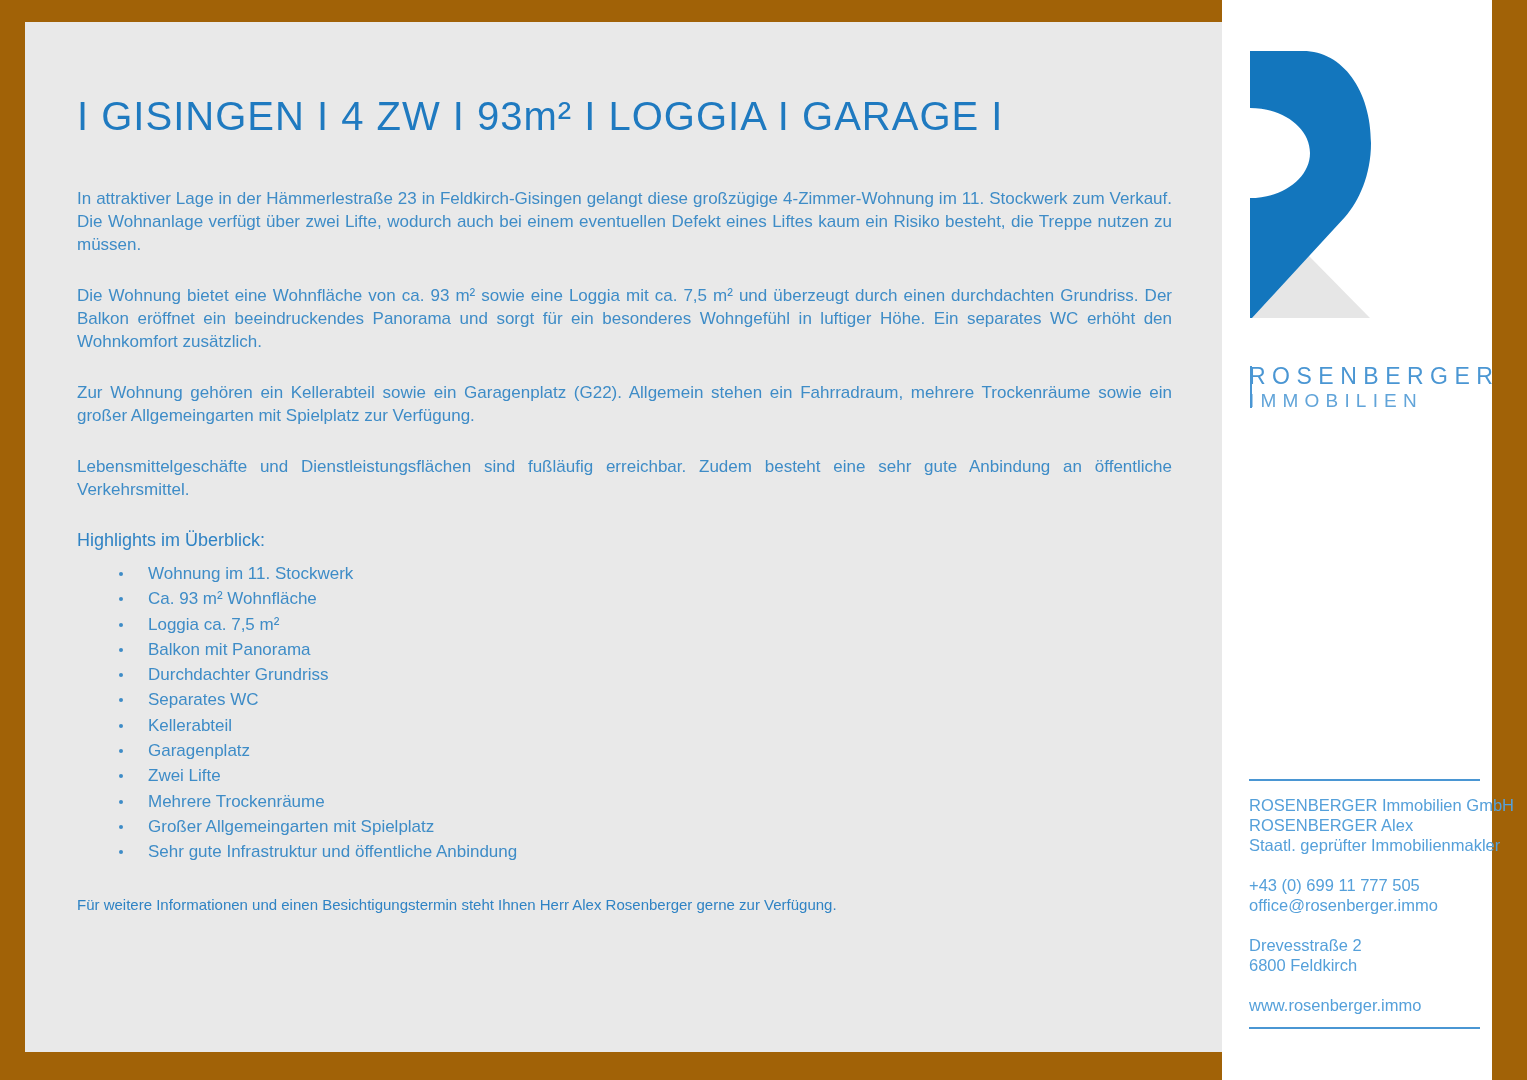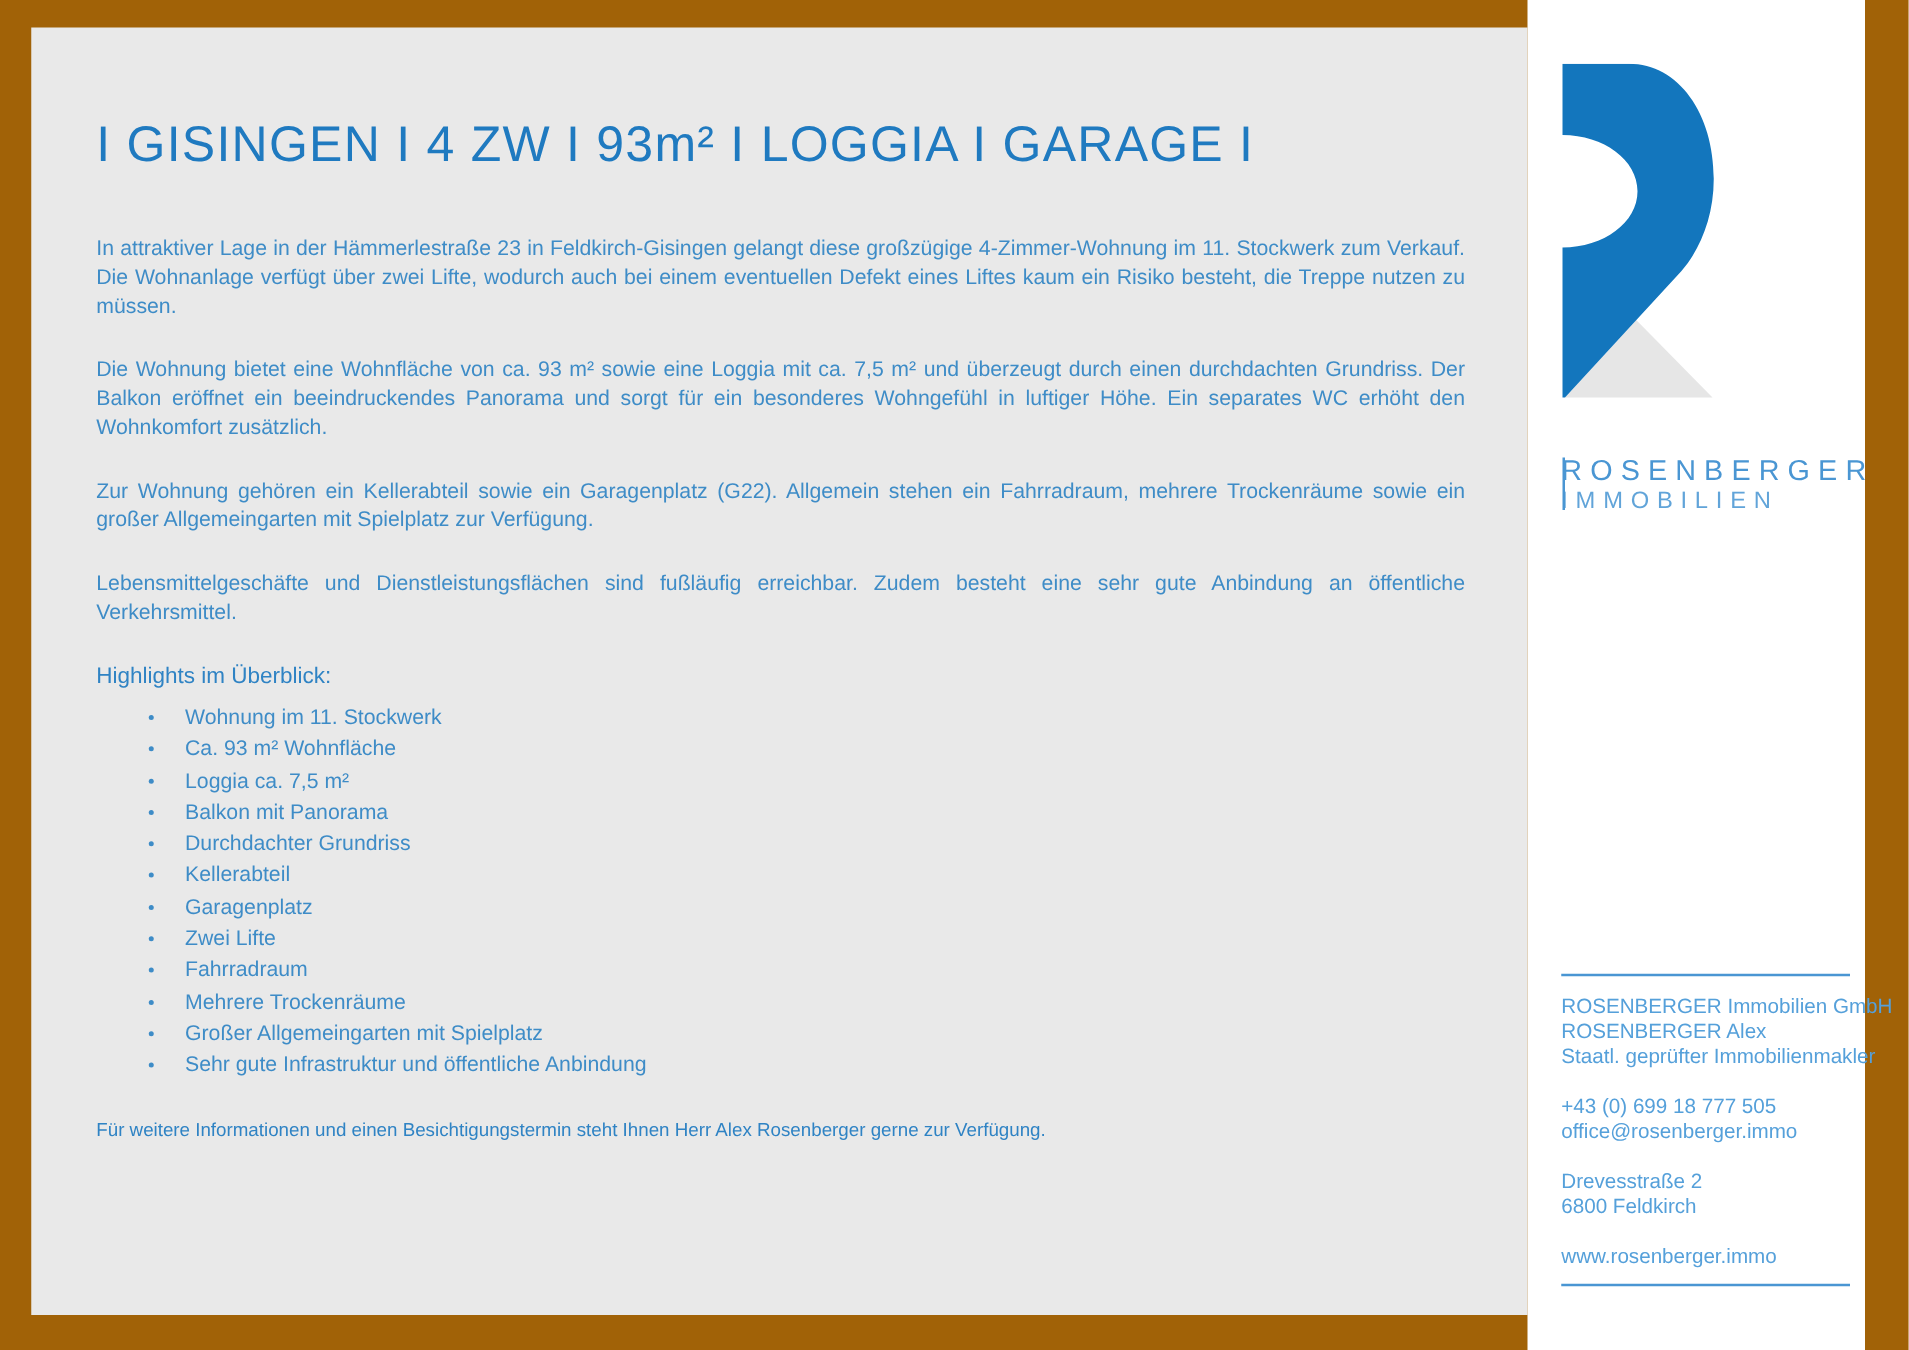--- a/index.html
+++ b/index.html
@@ -65,24 +65,24 @@
       <p class="body">Zur Wohnung gehören ein Kellerabteil sowie ein Garagenplatz (G22). Allgemein stehen ein Fahrradraum, mehrere Trockenräume sowie ein großer Allgemeingarten mit Spielplatz zur Verfügung.</p>
       <p class="body">Lebensmittelgeschäfte und Dienstleistungsflächen sind fußläufig erreichbar. Zudem besteht eine sehr gute Anbindung an öffentliche Verkehrsmittel.</p>
 
       <h2 class="hl-heading">Highlights im Überblick:</h2>
       <ul class="highlights">
         <li><span class="dot"></span><span>Wohnung im 11. Stockwerk</span></li>
         <li><span class="dot"></span><span>Ca. 93 m² Wohnfläche</span></li>
         <li><span class="dot"></span><span>Loggia ca. 7,5 m²</span></li>
         <li><span class="dot"></span><span>Balkon mit Panorama</span></li>
         <li><span class="dot"></span><span>Durchdachter Grundriss</span></li>
+        <li><span class="dot"></span><span>Separates WC</span></li>
         <li><span class="dot"></span><span>Kellerabteil</span></li>
         <li><span class="dot"></span><span>Garagenplatz</span></li>
         <li><span class="dot"></span><span>Zwei Lifte</span></li>
-        <li><span class="dot"></span><span>Fahrradraum</span></li>
         <li><span class="dot"></span><span>Mehrere Trockenräume</span></li>
         <li><span class="dot"></span><span>Großer Allgemeingarten mit Spielplatz</span></li>
         <li><span class="dot"></span><span>Sehr gute Infrastruktur und öffentliche Anbindung</span></li>
       </ul>
 
       <p class="closing">Für weitere Informationen und einen Besichtigungstermin steht Ihnen Herr Alex Rosenberger gerne zur Verfügung.</p>
     </div>
   </div>
 
   <div class="sidebar">
@@ -100,21 +100,21 @@
       <div class="brand-sub">IMMOBILIEN</div>
     </div>
     <div class="brand-stem"></div>
 
     <div class="contact">
       <div class="rule top"></div>
       <div class="line">ROSENBERGER Immobilien GmbH</div>
       <div class="line">ROSENBERGER Alex</div>
       <div class="line">Staatl. geprüfter Immobilienmakler</div>
       <div class="gap"></div>
-      <div class="line">+43 (0) 699 18 777 505</div>
+      <div class="line">+43 (0) 699 11 777 505</div>
       <div class="line">office@rosenberger.immo</div>
       <div class="gap"></div>
       <div class="line">Drevesstraße 2</div>
       <div class="line">6800 Feldkirch</div>
       <div class="gap"></div>
       <div class="line">www.rosenberger.immo</div>
       <div class="rule bottom"></div>
     </div>
 
   </div>

